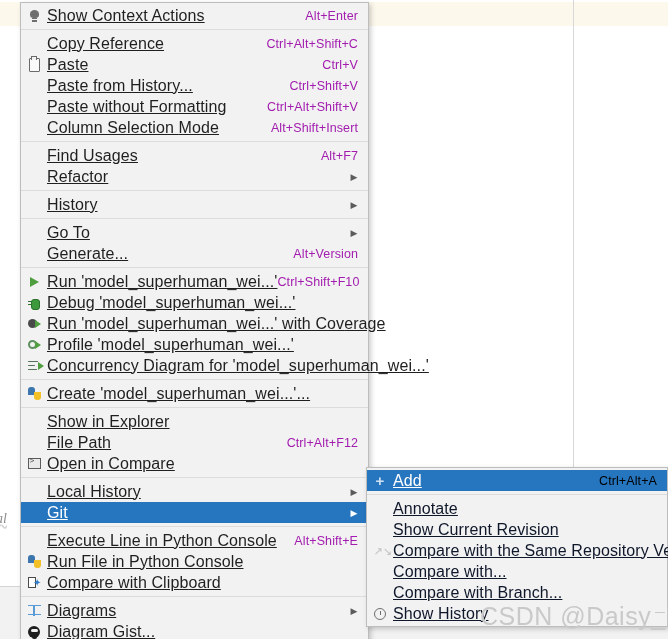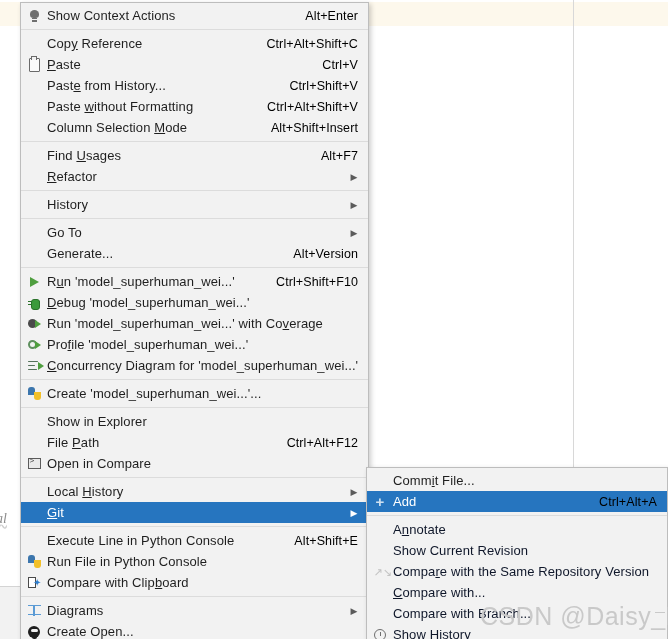--- a/index.html
+++ b/index.html
@@ -54,25 +54,26 @@
     white-space:nowrap;
   }
   .menu-item .icon{
     width:26px;min-width:26px;
     display:flex;align-items:center;justify-content:center;
     font-size:11px;line-height:1;
   }
   .menu-item .label{
     flex:1;
     padding-left:0px;
-    font-size:13px;
+    font-size:16px;
     letter-spacing:0.1px;
+    text-decoration:underline;
   }
   .menu-item .shortcut{
-    color:#000000;
+    color:#a21caf;
     font-size:12.5px;
     padding-right:10px;
     letter-spacing:0.1px;
   }
   .menu-item .arrow{
     width:16px;min-width:16px;
     color:#5b5b5b;
     font-size:9px;
     text-align:center;
     padding-right:6px;
@@ -345,29 +346,25 @@
           <i style="left:5.8px;top:0;width:1.4px;height:11px"></i>
         </span>
       </span>
       <span class="label">Diagrams</span>
       <span class="arrow">▶</span>
     </div>
     <div class="menu-item">
       <span class="icon">
         <span class="ic-gh"></span>
       </span>
-      <span class="label">Create Open...</span>
+      <span class="label">Diagram Gist...</span>
     </div>
   </div>
 
 <div class="menu" id="git-submenu">
-    <div class="menu-item">
-      <span class="icon"></span>
-      <span class="label">Comm<u class="mn">i</u>t File...</span>
-    </div>
     <div class="menu-item selected">
       <span class="icon">
         <span class="ic-plus">+</span>
       </span>
       <span class="label">Add</span>
       <span class="shortcut">Ctrl+Alt+A</span>
     </div>
     <div class="sep"></div>
     <div class="menu-item disabled">
       <span class="icon"></span>

